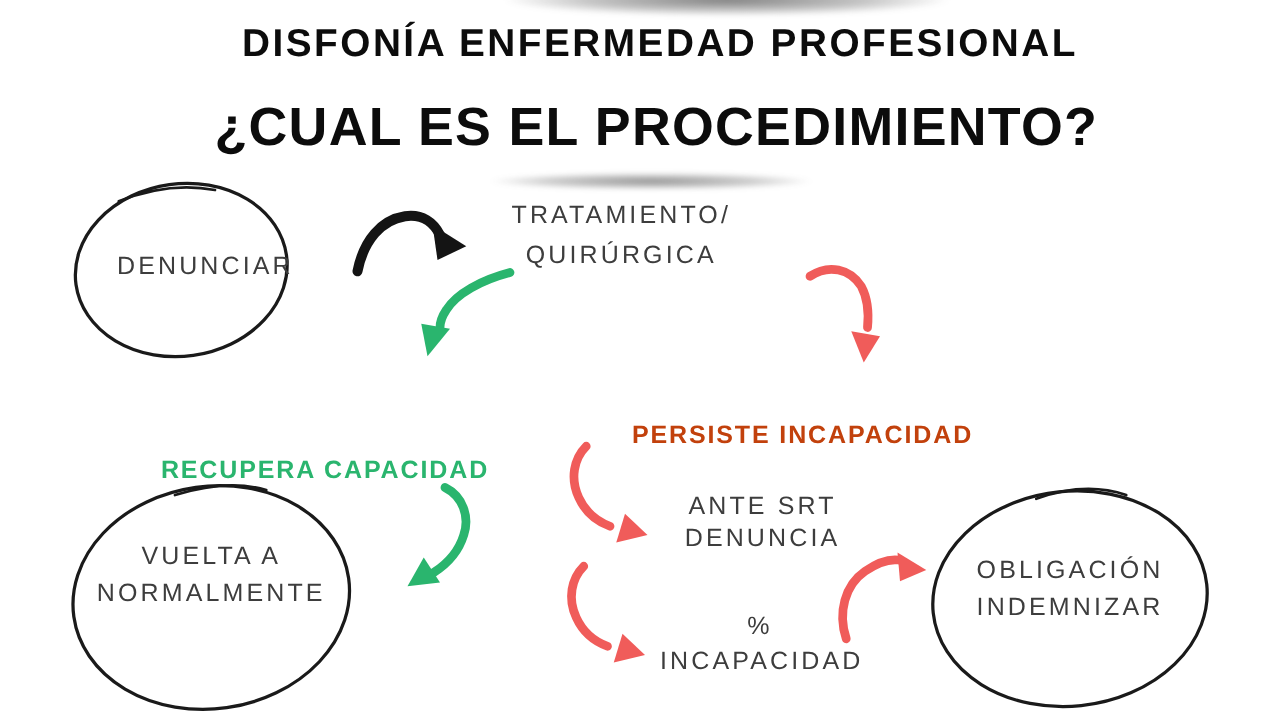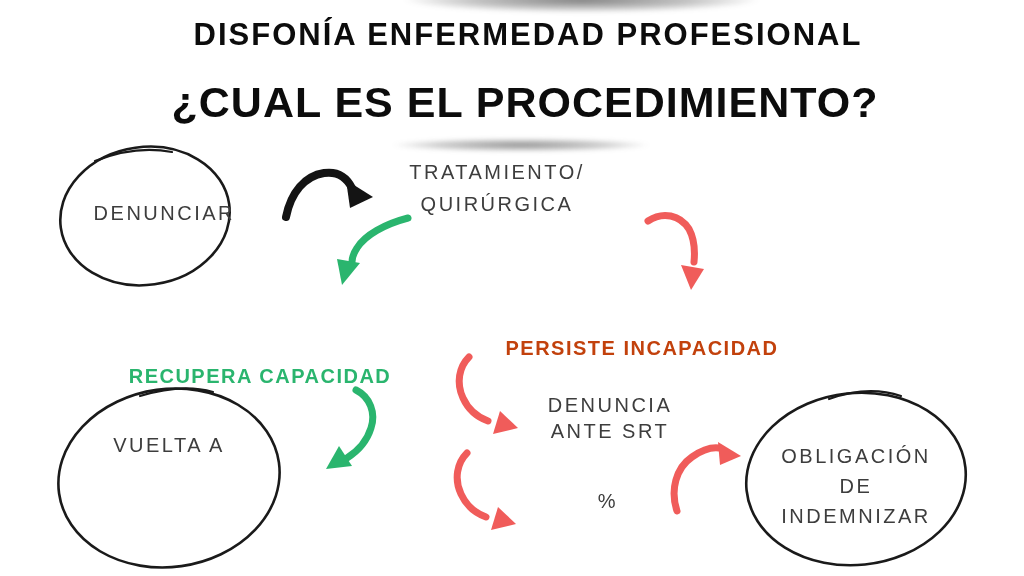--- a/index.html
+++ b/index.html
@@ -115,31 +115,32 @@
   <div class="abs node lh32" style="left:397px;top:156px;width:200px;">
     <span>TRATAMIENTO/</span>
     <span>QUIRÚRGICA</span>
   </div>
 
   <div class="abs badge green" style="left:110px;top:321px;width:300px;margin-top:44px;">RECUPERA CAPACIDAD</div>
 
   <div class="abs badge red" style="left:492px;top:321px;width:300px;">PERSISTE INCAPACIDAD</div>
 
   <div class="abs node lh26" style="left:535px;top:392px;width:150px;">
+    <span>ANTE SRT</span>
     <span>DENUNCIA</span>
-    <span>ANTE SRT</span>
   </div>
 
   <div class="abs node lh28" style="left:528px;top:487px;width:160px;">
     <span>%</span>
+    <span>INCAPACIDAD</span>
   </div>
 
   <div class="abs node lh30" style="left:64px;top:430px;width:210px;">
     <span>VUELTA A</span>
+    <span>NORMALMENTE</span>
   </div>
 
   <div class="abs node lh30" style="left:751px;top:441px;width:210px;">
     <span>OBLIGACIÓN</span>
-    <span>DE</span>
     <span>INDEMNIZAR</span>
   </div>
 
 </div>
 
 </body></html>

